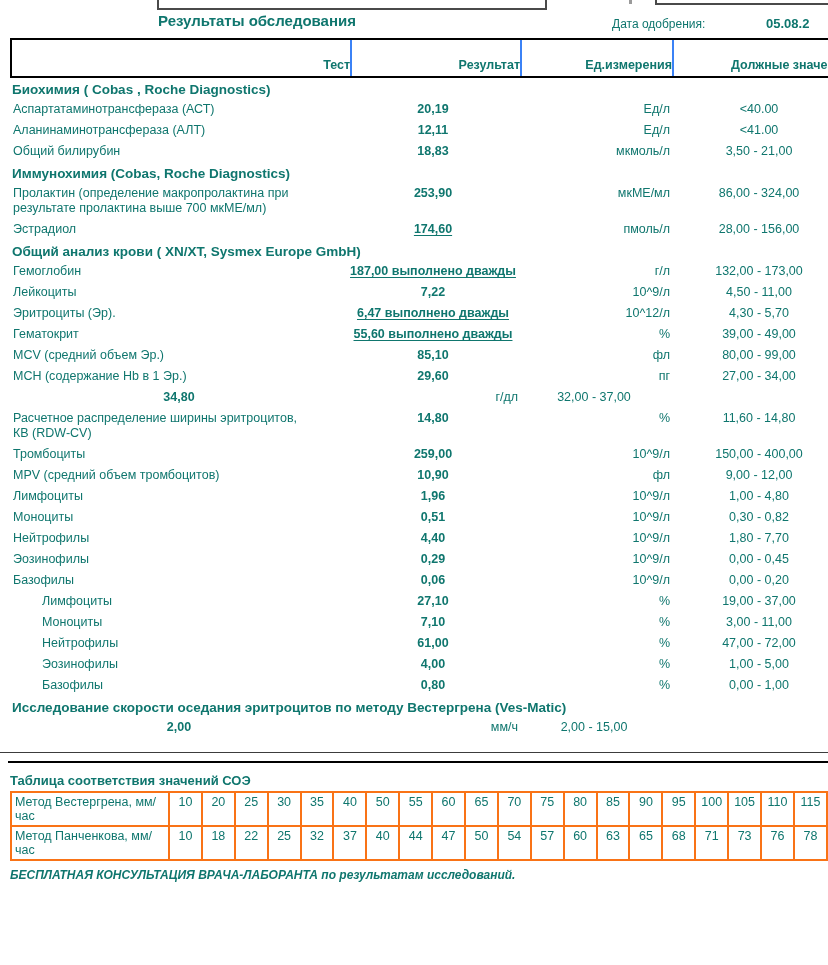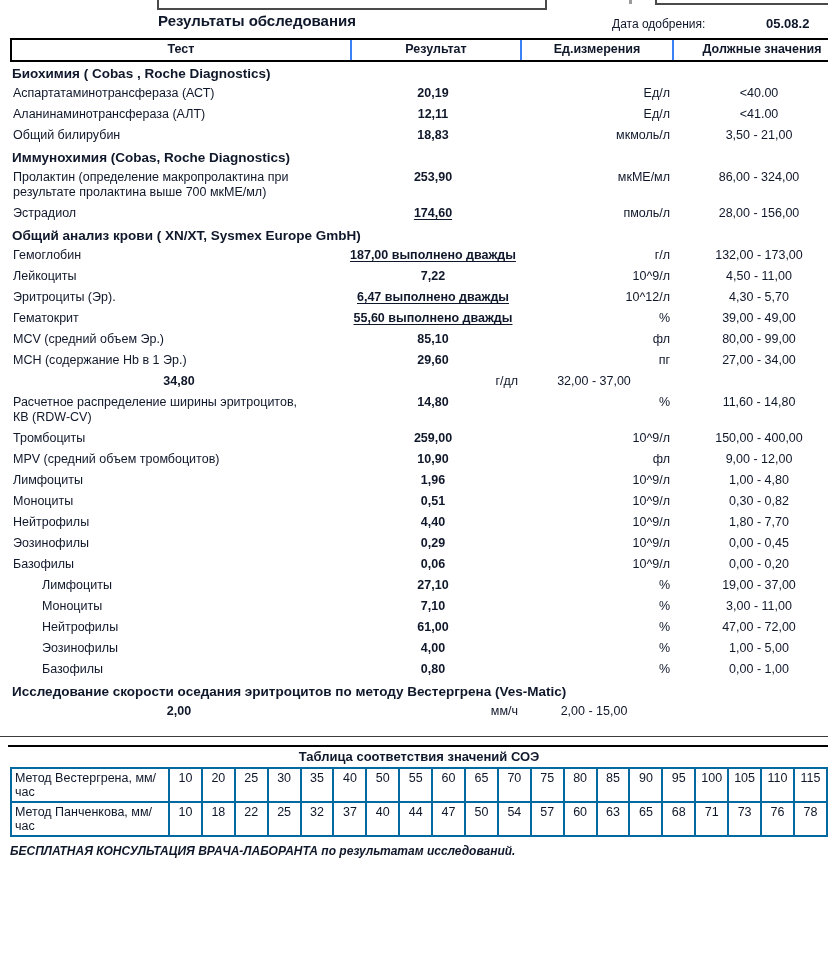--- a/index.html
+++ b/index.html
@@ -1,52 +1,52 @@
 <!DOCTYPE html>
 <html><head>
 <meta charset="utf-8">
 <style>
   * { margin:0; padding:0; box-sizing:border-box; }
   html,body { background:#fff; }
   .page {
     position:relative; width:828px; height:965px; overflow:hidden;
-    background:#ffffff; color:#0f172a;
+    background:#ffffff; color:#0f766e;
     font-family:"Liberation Sans", sans-serif; font-size:12.5px; line-height:15px;
   }
   
   .top-area { position:relative; height:38px; }
   .cutbox1 { position:absolute; left:157px; top:-8px; width:390px; height:18px;
              border:2px solid #4a4a4a; background:#fff; }
   .cutbox2 { position:absolute; left:655px; top:-10px; width:200px; height:15px;
              border:2px solid #4a4a4a; background:#fff; }
   .cut-tick { position:absolute; left:629px; top:0; width:3px; height:4px; background:#9a9a9a; }
   .report-title { position:absolute; left:158px; top:13px; font-size:15px; font-weight:bold; }
   .date-label { position:absolute; left:612px; top:17px; font-size:12px; }
   .date-value { position:absolute; left:766px; top:16px; font-size:13px; font-weight:bold; white-space:nowrap; }
   
   .rtable { margin-left:10px; width:838px; }
   .rhead { display:grid; grid-template-columns:338px 170px 152px 178px;
            border:2px solid #000; font-weight:bold; }
-  .rhead .hc { text-align:center; padding:2px 0 3px 0; }
+  .rhead .hc { text-align:right; padding:18px 0 3px 0; }
   .rhead .hc + .hc { border-left:2px solid #3b82f6; }
   .rbody .row { display:grid; grid-template-columns:338px 170px 152px 178px;
                 align-items:start; padding:3px 0; }
   .rbody .section { font-weight:bold; font-size:13.5px; padding:4px 0 2px 2px; }
   .cell-name { padding-left:3px; max-width:302px; }
   .row.indent .cell-name { padding-left:32px; }
   .cell-result { text-align:center; font-weight:bold; }
   .cell-result.u { text-decoration:underline; text-underline-offset:2px; }
   .cell-unit { text-align:right; }
   .cell-range { text-align:center; }
   
   .thin-rule { margin-top:14px; border-top:1px solid #3c3c3c; width:828px; }
   .soe-section { margin:8px 0 0 8px; width:820px; border-top:2px solid #000; }
-  .soe-title { font-weight:bold; font-size:13px; padding:2px 0 3px 2px;text-align:center; }
+  .soe-title { font-weight:bold; font-size:13px; padding:10px 0 3px 2px; }
   table.soe { border-collapse:collapse; table-layout:fixed; width:818px; margin-left:2px; }
-  table.soe td, table.soe th { border:2px solid #0369a1; font-weight:normal; text-align:center;
+  table.soe td, table.soe th { border:2px solid #f97316; font-weight:normal; text-align:center;
     vertical-align:top; padding:2px 1px; font-size:12.5px; line-height:14px; }
   table.soe th.lbl { text-align:left; padding-left:3px; width:158px; }
   
   .footer-note { margin:7px 0 0 10px; font-weight:bold; font-style:italic; font-size:12px; }
 </style>
 </head>
 <body>
 
 <div class="page">
 

